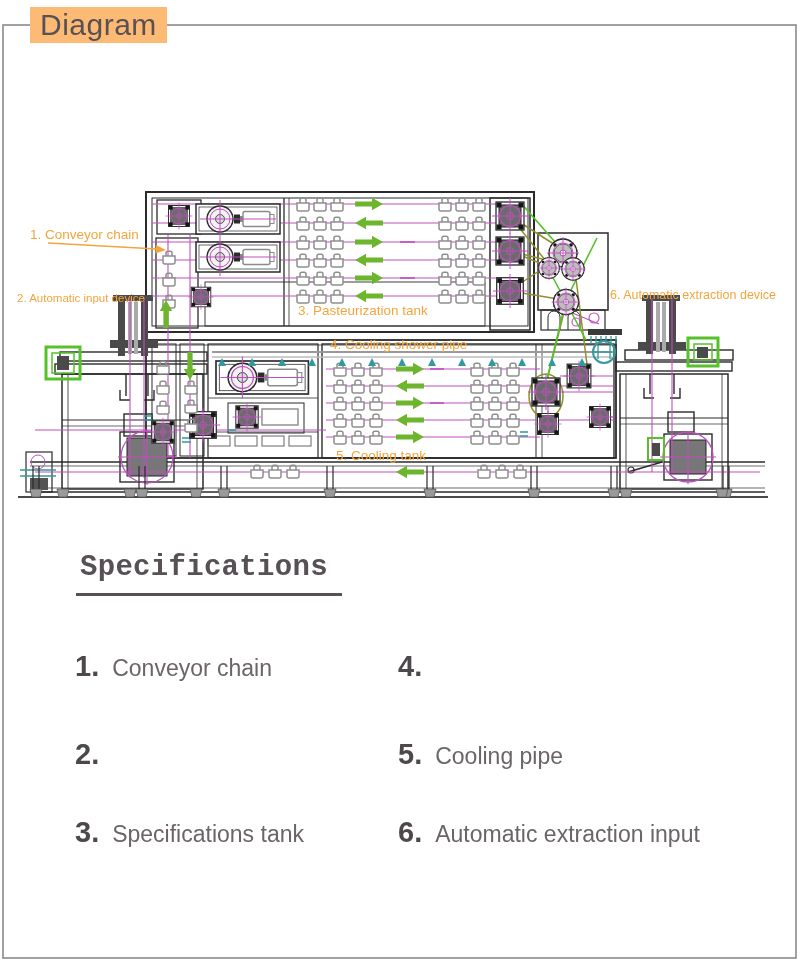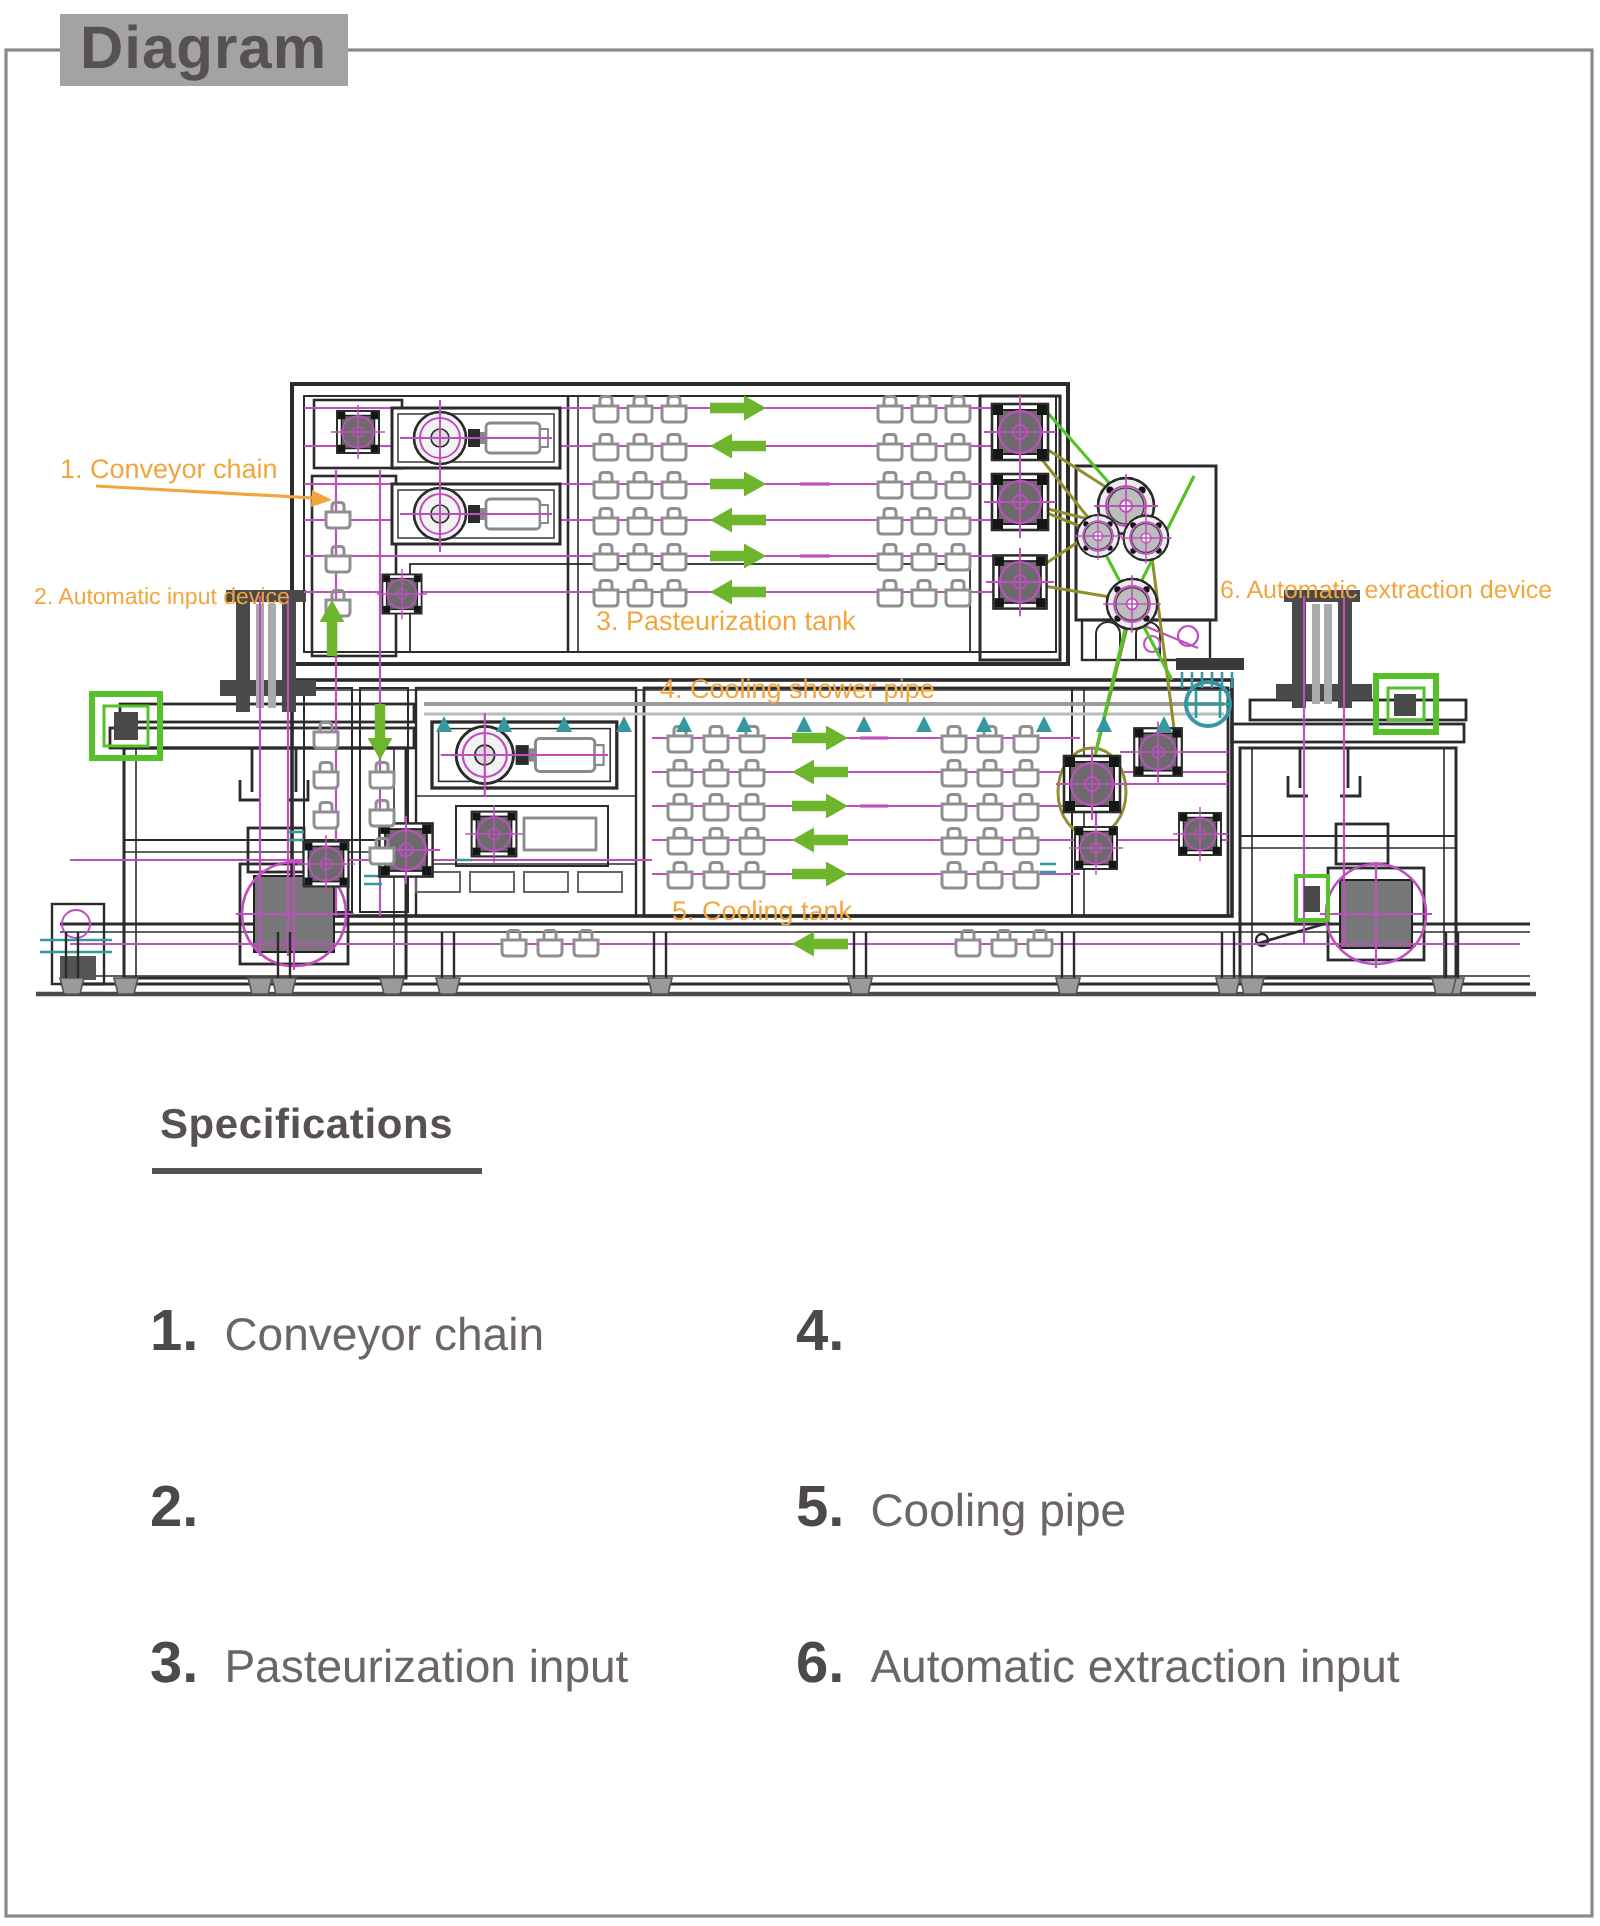--- a/index.html
+++ b/index.html
@@ -1,20 +1,20 @@
 <!DOCTYPE html>
 <html><head>
 <meta charset="utf-8">
 <style>
   html,body{margin:0;padding:0;background:#fff;}
   body{width:800px;height:963px;position:relative;font-family:"Liberation Sans",sans-serif;overflow:hidden;}
   .page{position:absolute;inset:0;}
   #machine-svg{position:absolute;left:0;top:0;}
-  .page-title{position:absolute;left:30px;top:7px;font-size:30px;font-weight:bold;color:#575156;background:#a3a3a3;padding:0 10px;letter-spacing:.5px;line-height:36px;}
-  .specs-heading{position:absolute;left:76px;top:551px;font-size:21px;font-weight:bold;color:#575156;letter-spacing:.3px;padding:0 14px 9px 4px;border-bottom:3px solid #575156;}
+  .page-title{position:absolute;left:30px;top:7px;font-size:30px;font-weight:normal;color:#575156;background:#fdba74;padding:0 10px;letter-spacing:.5px;line-height:36px;}
+  .specs-heading{position:absolute;left:76px;top:551px;font-size:29px;font-weight:bold;color:#575156;letter-spacing:.3px;padding:0 14px 9px 4px;border-bottom:3px solid #575156;font-family:Liberation Mono, monospace;}
   .spec-item{position:absolute;display:flex;align-items:baseline;gap:13px;white-space:nowrap;}
   .spec-num{font-size:29px;font-weight:bold;color:#4d484c;}
   .spec-label{font-size:23px;color:#6b6568;}
   .dlabel{font-family:"Liberation Sans",sans-serif;fill:#f3a53d;}
 </style>
 </head>
 <body>
 
 <div class="page">
 
@@ -441,21 +441,21 @@
 
 <div class="spec-item" style="left:75px;top:650px;">
   <span class="spec-num">1.</span>
   <span class="spec-label">Conveyor chain</span>
 </div>
 <div class="spec-item" style="left:75px;top:738px;">
   <span class="spec-num">2.</span>
 </div>
 <div class="spec-item" style="left:75px;top:816px;">
   <span class="spec-num">3.</span>
-  <span class="spec-label">Pasteurization input</span>
+  <span class="spec-label">Specifications tank</span>
 </div>
 <div class="spec-item" style="left:398px;top:650px;">
   <span class="spec-num">4.</span>
 </div>
 <div class="spec-item" style="left:398px;top:738px;">
   <span class="spec-num">5.</span>
   <span class="spec-label">Cooling pipe</span>
 </div>
 <div class="spec-item" style="left:398px;top:816px;">
   <span class="spec-num">6.</span>

